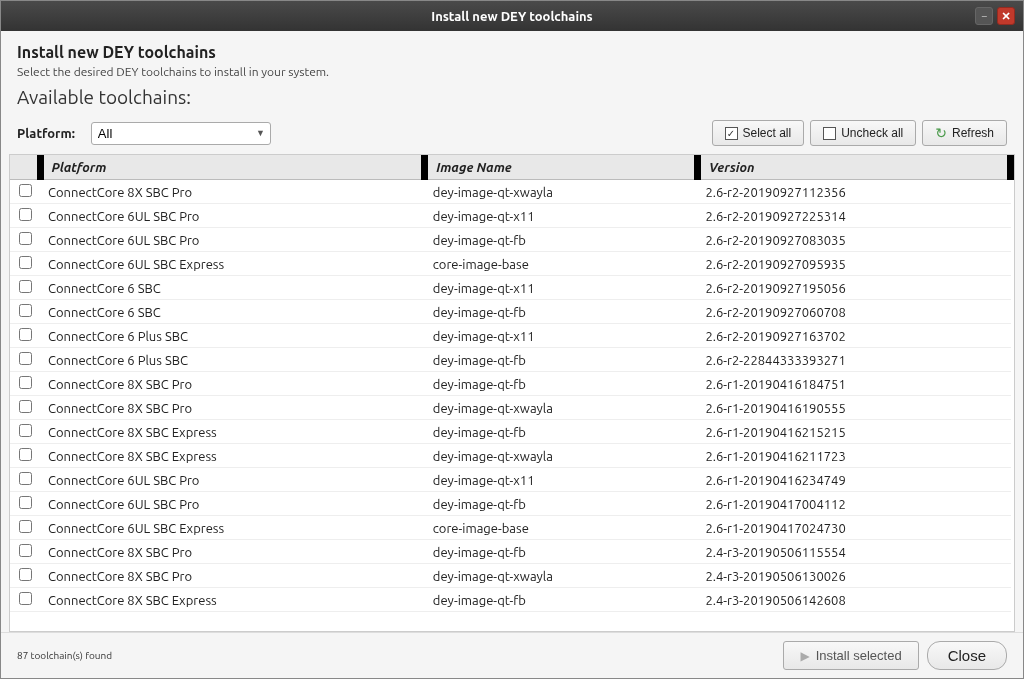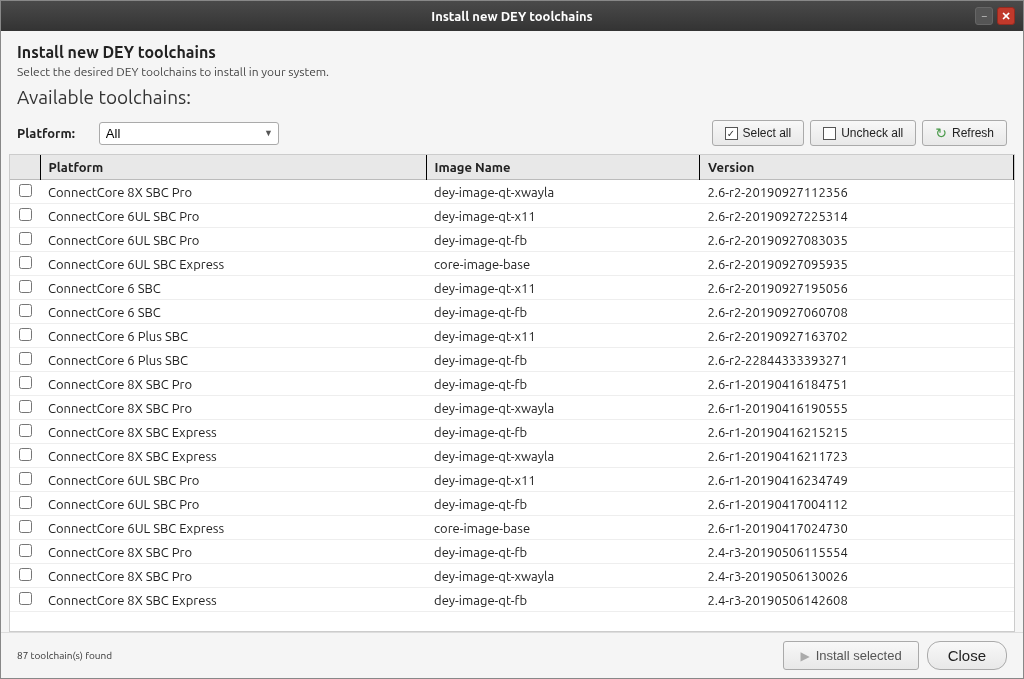--- a/index.html
+++ b/index.html
@@ -79,21 +79,21 @@
     .toolbar {
       display: flex;
       align-items: center;
       justify-content: space-between;
       padding: 8px 16px;
       flex-shrink: 0;
     }
     .platform-row {
       display: flex;
       align-items: center;
-      gap: 24px;
+      gap: 16px;
     }
     .platform-label {
       font-weight: bold;
       color: #222;
       font-size: 13px;
     }
     .platform-select {
       width: 180px;
       padding: 3px 6px;
       border: 1px solid #aaa;
@@ -174,21 +174,22 @@
     }
     thead tr {
       background: #e8e8e8;
       border-bottom: 1px solid #bbb;
     }
     thead th {
       text-align: left;
       padding: 5px 8px;
       font-weight: bold;
       color: #222;
-      border-right: 1px solid #000000;
+      border-right: 7px solid #000000;
+      font-style: italic;
     }
     thead th:first-child {
       width: 30px;
       text-align: center;
     }
     tbody tr {
       border-bottom: 1px solid #eee;
       margin-top: 14px;
     }
     tbody td {

